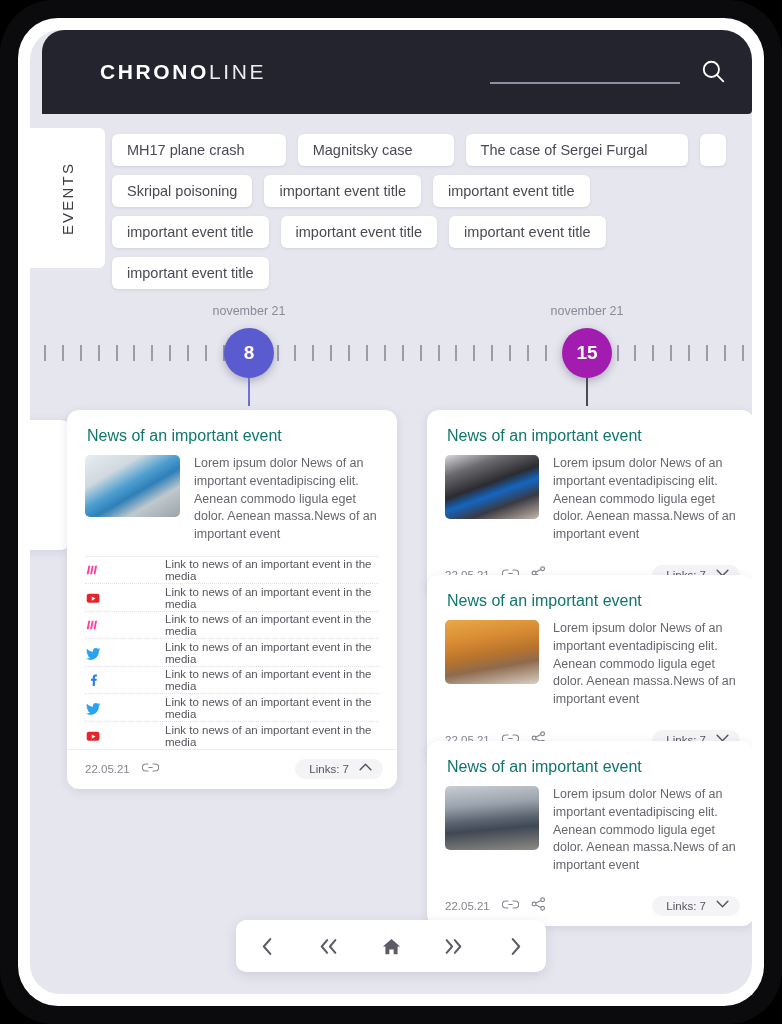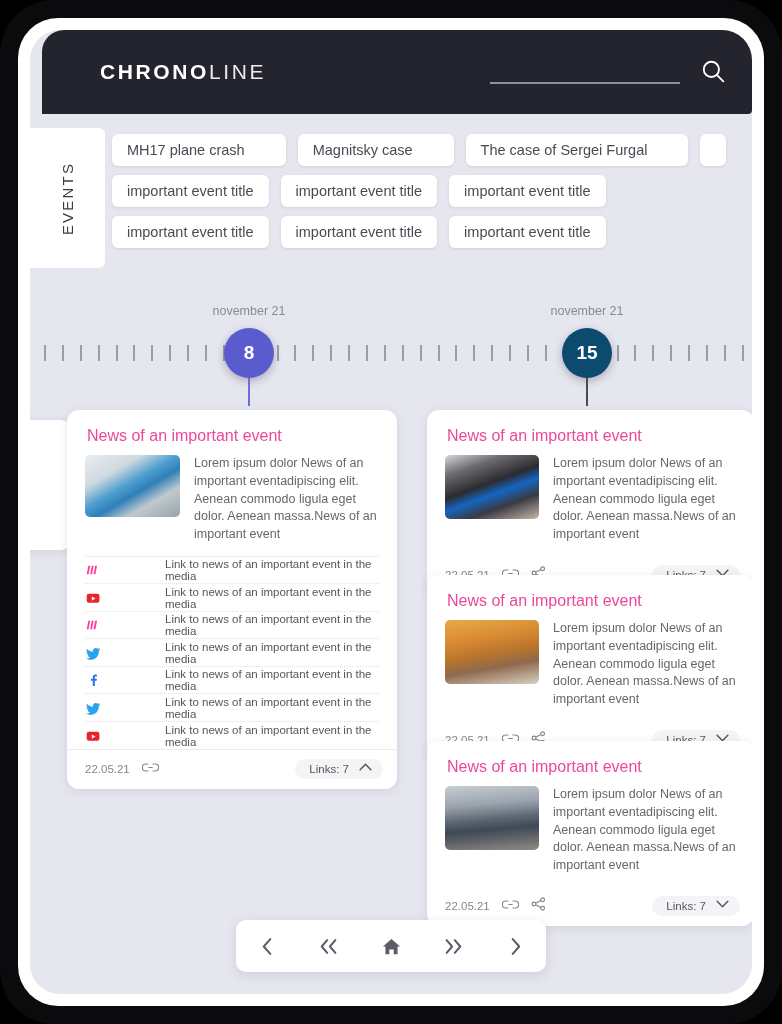--- a/index.html
+++ b/index.html
@@ -113,34 +113,34 @@
   }
   #ticks i { display: block; width: 2px; height: 16px; background: #9c9caa; }
   .tl-node {
     position: absolute; top: 34px; transform: translateX(-50%);
     width: 50px; height: 50px; border-radius: 50%;
     display: flex; align-items: center; justify-content: center;
     color: #ffffff; font-size: 19px; font-weight: bold;
     box-shadow: 0 3px 8px rgba(40,40,70,.3); cursor: pointer;
   }
   .tl-node.purple { background: #5b5bd0; }
-  .tl-node.dark { background: #0c4a6e; }
+  .tl-node.dark { background: #a21caf; }
   .tl-stem { position: absolute; top: 84px; width: 2px; height: 28px; }
   .tl-stem.purple { background: #6e6ed8; }
   .tl-stem.dark { background: #4a4a54; }
 
   
   #cards { position: absolute; left: 0; top: 378px; width: 722px; height: 500px; }
   .card {
     position: absolute; background: #ffffff; border-radius: 12px;
     box-shadow: 0 2px 10px rgba(70,70,110,.13);
     overflow: hidden;
   }
   .card-title {
-    font-size: 16px; color: #ec4899; padding: 17px 36px 10px 20px;
+    font-size: 16px; color: #0f766e; padding: 17px 36px 10px 20px;
   }
   .card-body { display: flex; gap: 14px; padding: 0 18px 12px 18px; }
   .thumb {
     width: 94px; height: 64px; border-radius: 5px; flex-shrink: 0;
     background-size: cover; background-position: center;
   }
   .card.big .thumb { width: 95px; height: 62px; }
   .card-text { font-size: 12.5px; line-height: 1.42; color: #66666f; }
   .links-list { border-top: 1px solid #ececed; margin: 0 18px; }
   .link-row {
@@ -212,20 +212,23 @@
           <div class="tag">
             <span class="label">Magnitsky case</span>
             <span class="count">6</span>
           </div>
           <div class="tag">
             <span class="label">The case of Sergei Furgal</span>
             <span class="count">3</span>
           </div>
           <div class="tag active">
             <span class="count">34</span>
+          </div>
+          <div class="tag">
+            <span class="label">Skripal poisoning</span>
           </div>
           <div class="tag">
             <span class="label">important event title</span>
           </div>
           <div class="tag">
             <span class="label">important event title</span>
           </div>
           <div class="tag">
             <span class="label">important event title</span>
           </div>

